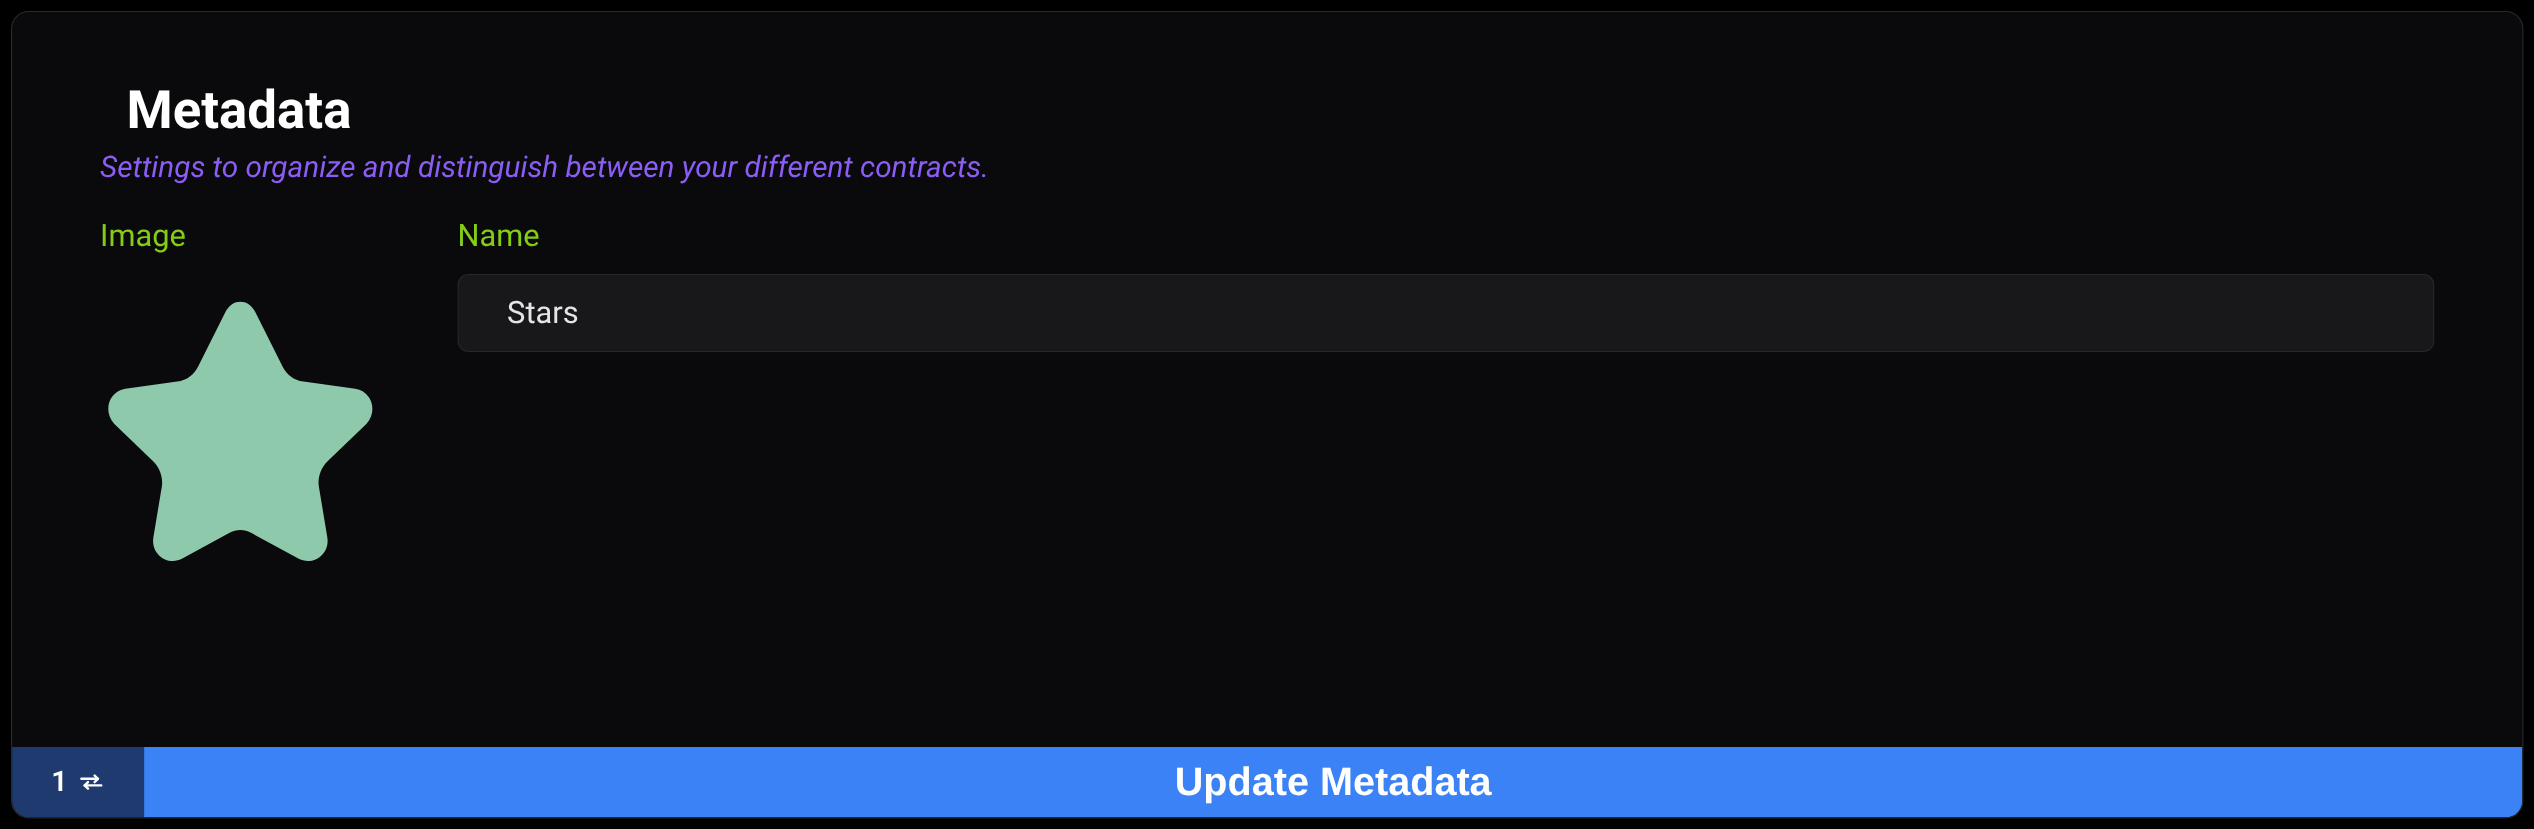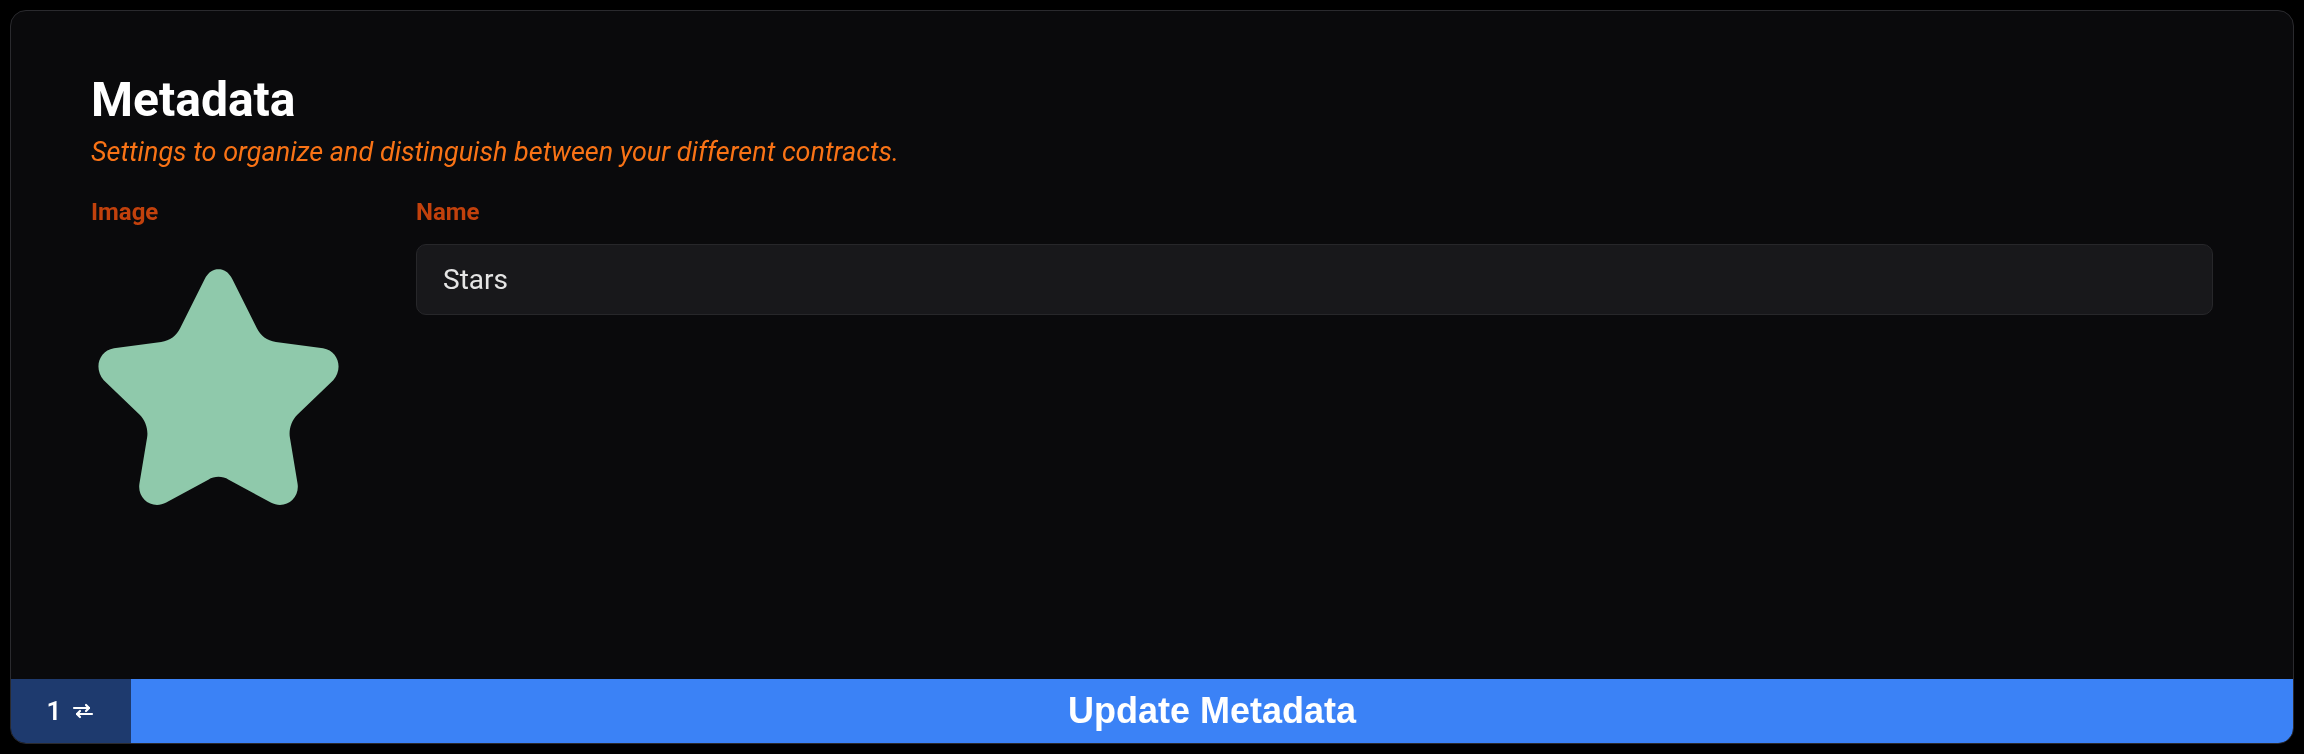--- a/index.html
+++ b/index.html
@@ -25,60 +25,61 @@
       overflow: hidden;
     }
     .content {
       padding: 60px 80px 0 80px;
     }
     .title {
       font-size: 48px;
       font-weight: 700;
       color: #fff;
       margin-bottom: 8px;
+      margin-left: 24px;
     }
     .subtitle {
       font-size: 27px;
       font-style: italic;
-      color: #f97316;
+      color: #8b5cf6;
       margin-bottom: 30px;
     }
     .form-row {
       display: flex;
       gap: 70px;
     }
     .image-col {
       width: 255px;
     }
     .fields-col {
       flex: 1;
     }
     .label {
-      font-size: 24px;
-      font-weight: 700;
-      color: #c2410c;
+      font-size: 28px;
+      font-weight: 400;
+      color: #84cc16;
       margin-bottom: 18px;
       display: block;
     }
     .star-container {
       display: flex;
       justify-content: center;
       align-items: flex-start;
       padding-top: 10px;
     }
     .star-icon {
       width: 260px;
       height: 260px;
     }
     .input {
       width: 100%;
       background: #18181b;
       border: 1px solid #27272a;
       border-radius: 10px;
-      padding: 18px 26px;
+      padding: 18px 44px;
       font-size: 28px;
       color: #e5e5e5;
       font-family: inherit;
       outline: none;
     }
     .textarea {
       width: 100%;
       background: #18181b;
       border: 1px solid #27272a;
       border-radius: 10px;

